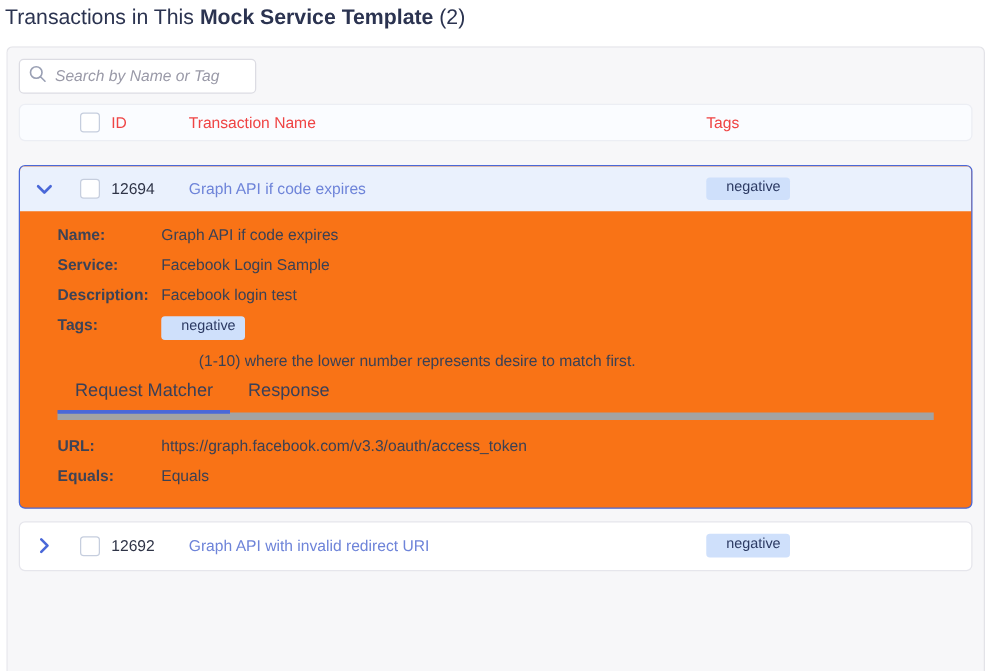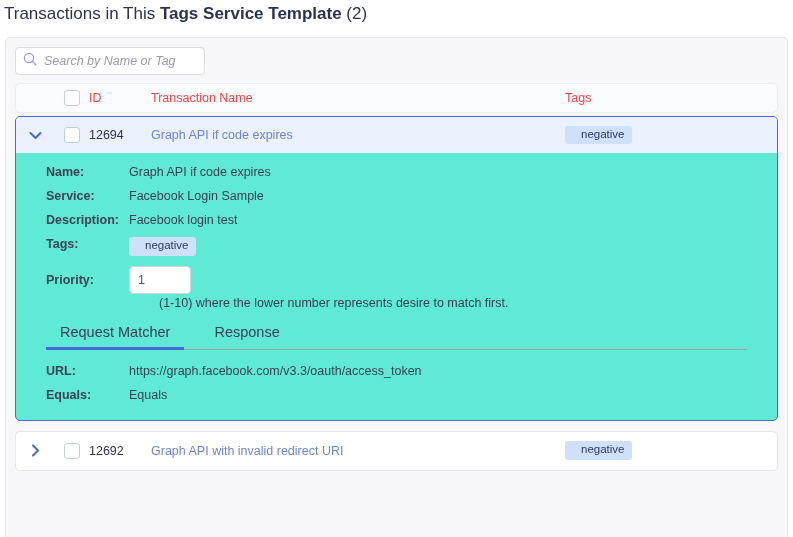--- a/index.html
+++ b/index.html
@@ -73,22 +73,22 @@
 
   .cbox {
     width: 16px; height: 16px;
     border: 1px solid #c6cede;
     border-radius: 3px;
     background: #ffffff;
   }
 
   
   .row-card-expanded {
-    margin: 3px 9px 0 9px;
-    background: #5eead4;
+    margin: 19px 9px 0 9px;
+    background: #f97316;
     border: 1px solid #4a68d8;
     border-radius: 5px;
     overflow: hidden;
   }
   .row-head {
     height: 36px;
     display: flex; align-items: center;
     background: #eaf1fd;
     font-size: 12.5px;
   }
@@ -140,25 +140,24 @@
   .prio-hint {
     padding-left: 143px;
     font-size: 12.5px;
     color: #3b4154;
     margin-bottom: 9px;
   }
 
   
   .tabs {
     margin: 0 30px 0 30px;
-    border-bottom: 1px solid #a3a3a3;
+    border-bottom: 6px solid #a3a3a3;
     display: flex;
     align-items: flex-end;
     height: 31px;
-    gap: 16px;
   }
   .tab {
     font-size: 14.5px;
     color: #3a4058;
     padding: 0 14px 7px 14px;
     cursor: pointer;
     border-bottom: 3px solid transparent;
     margin-bottom: -1px;
   }
   .tab.active { border-bottom-color: #4a68d8; }
@@ -174,21 +173,21 @@
     height: 40px;
     display: flex; align-items: center;
     font-size: 12.5px;
   }
   .row-card-collapsed .id { color: #2f3447; }
 </style>
 </head>
 <body>
 
 <div id="page-title">
-  <span>Transactions in This </span><span class="strong">Tags Service Template</span><span class="count"> (2)</span>
+  <span>Transactions in This </span><span class="strong">Mock Service Template</span><span class="count"> (2)</span>
 </div>
 
 <div id="panel">
 
   <div class="search-wrap">
     <span>
       <svg width="14" height="14" viewBox="0 0 14 14">
         <circle cx="6" cy="6" r="4.6" fill="none" stroke="#9aa0b4" stroke-width="1.3"></circle>
         <line x1="9.4" y1="9.4" x2="13" y2="13" stroke="#9aa0b4" stroke-width="1.3" stroke-linecap="round"></line>
       </svg>
@@ -243,26 +242,20 @@
         <div class="dvalue">Facebook login test</div>
       </div>
 
       <div class="drow">
         <div class="dlabel">Tags:</div>
         <div class="dvalue">
           <span class="tag-badge">negative</span>
         </div>
       </div>
 
-      <div class="drow prio-row">
-        <div class="dlabel">Priority:</div>
-        <div class="dvalue">
-          <input class="prio-input" type="text" value="1" style="">
-        </div>
-      </div>
 
       <div class="prio-hint">(1-10) where the lower number represents desire to match first.</div>
 
       <div class="tabs">
         <div class="tab active">Request Matcher</div>
         <div class="tab">Response</div>
       </div>
 
       <div class="tab-panel">
         <div class="drow">

